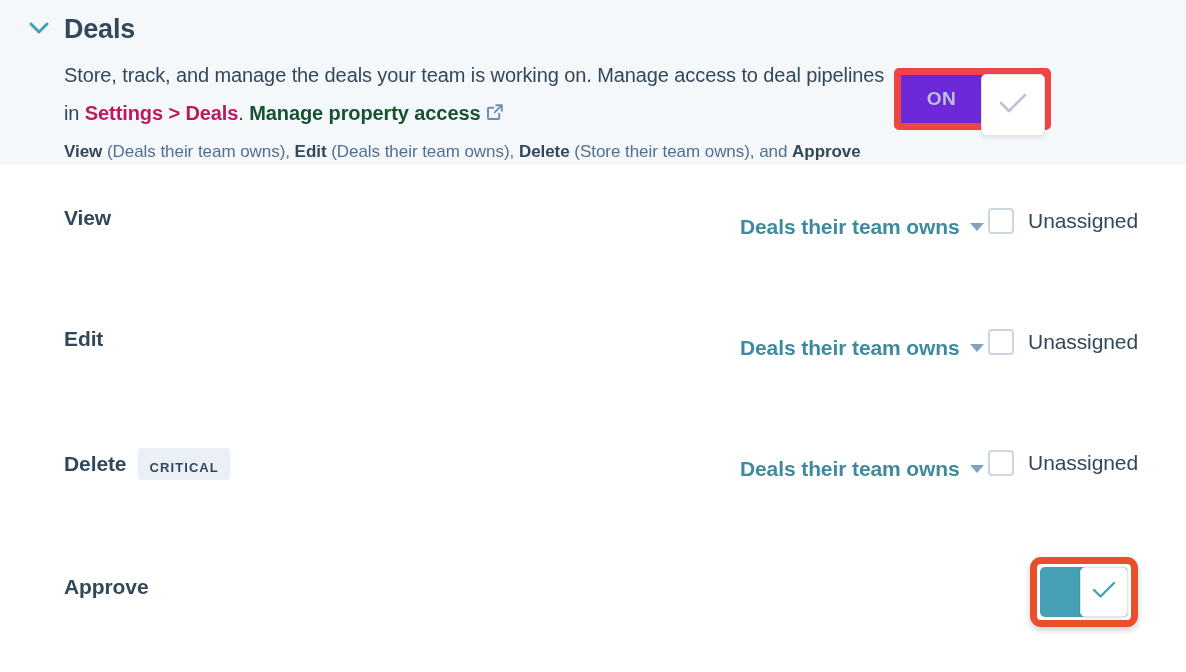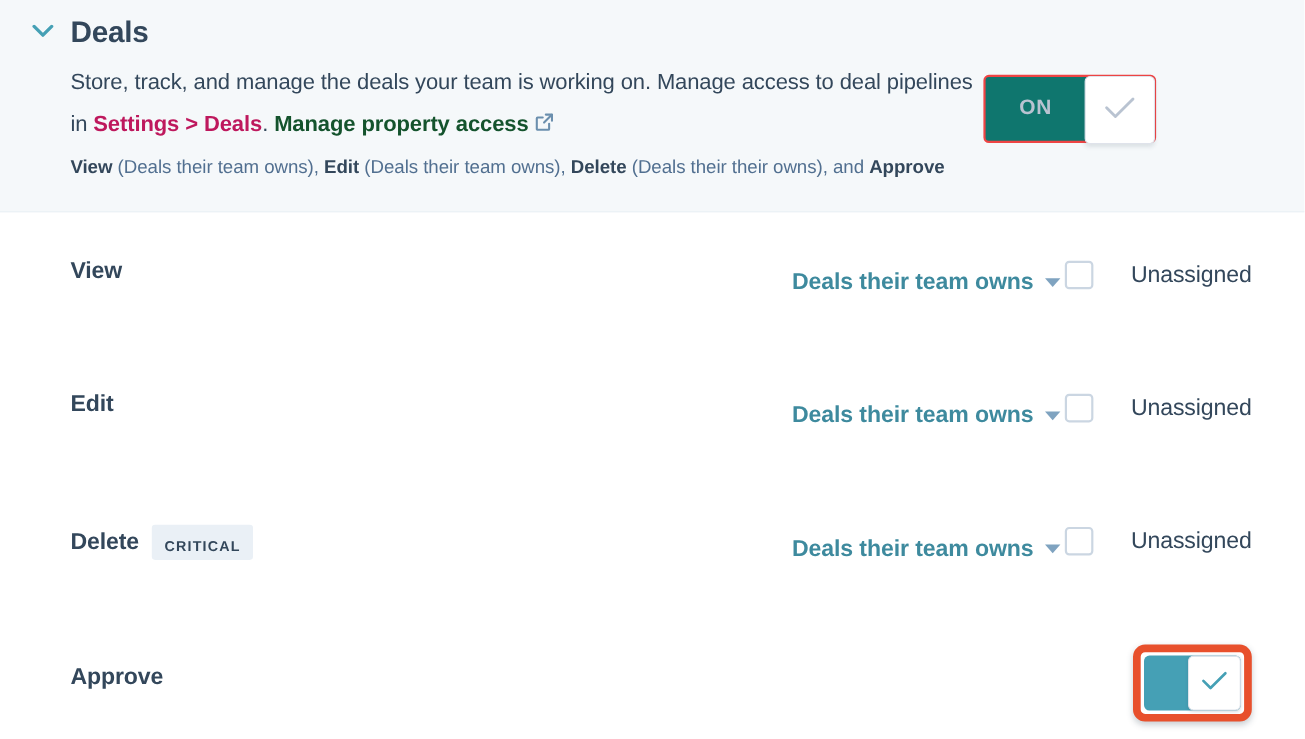--- a/index.html
+++ b/index.html
@@ -22,21 +22,21 @@
     background: #ffffff;
   }
 
   
   .header {
     position: relative;
     background: #f5f8fa;
     border-bottom: 1px solid #eaf0f6;
     padding: 10px 24px 18px 24px;
     box-sizing: border-box;
-    height: 193px;
+    height: 164px;
   }
 
   .header-inner {
     display: flex;
     align-items: flex-start;
   }
 
   .chevron-btn {
     width: 30px;
     flex: 0 0 30px;
@@ -93,23 +93,23 @@
   
   .master-toggle-wrap {
     flex: 0 0 auto;
     padding-top: 58px;
     padding-right: 24px;
   }
   .master-toggle {
     position: relative;
     width: 157px;
     height: 62px;
-    border: 2px solid #ef4444;
+    border: 7px solid #ef4444;
     border-radius: 5px;
-    background: #0f766e;
+    background: #6d28d9;
     display: flex;
     align-items: center;
     box-sizing: border-box;
     cursor: default;
   }
   .master-toggle .mt-label {
     flex: 1 1 auto;
     text-align: center;
     font-size: 19px;
     font-weight: bold;
@@ -200,21 +200,20 @@
     border-top: 8px solid #7fa3c0;
     display: inline-block;
   }
 
   .unassigned-row {
     margin-top: 16px;
     display: inline-flex;
     align-items: center;
     justify-content: flex-end;
     cursor: pointer;
-    gap: 20px;
   }
   .checkbox {
     width: 26px;
     height: 26px;
     border: 2px solid #cbd6e2;
     border-radius: 4px;
     background: #ffffff;
     box-sizing: border-box;
     flex: 0 0 26px;
   }
@@ -283,21 +282,21 @@
 
       <div class="header-text">
         <div class="obj-title">Deals</div>
 
         <p class="obj-desc"><span>Store, track, and manage the deals your team is working on. Manage access to deal pipelines in </span><b>Settings &gt; Deals</b><span>. </span><a class="link" href="#"><span>Manage property access</span><span><svg width="20" height="20" viewBox="0 0 20 20" fill="none">
               <path d="M11.2 3.2 H16.8 V8.8" stroke="#6b8fae" stroke-width="1.9" stroke-linecap="round" stroke-linejoin="round"></path>
               <path d="M16.6 3.4 L9.6 10.4" stroke="#6b8fae" stroke-width="1.9" stroke-linecap="round"></path>
               <path d="M14.2 11.6 V16.2 A0.8 0.8 0 0 1 13.4 17 H3.8 A0.8 0.8 0 0 1 3 16.2 V6.6 A0.8 0.8 0 0 1 3.8 5.8 H8.4" stroke="#6b8fae" stroke-width="1.9" stroke-linecap="round" stroke-linejoin="round"></path>
             </svg></span></a></p>
 
-        <p class="perm-summary"><b>View</b><span> (Deals their team owns), </span><b>Edit</b><span> (Deals their team owns), </span><b>Delete</b><span> (Deals their their owns), and </span><b>Approve</b></p>
+        <p class="perm-summary"><b>View</b><span> (Deals their team owns), </span><b>Edit</b><span> (Deals their team owns), </span><b>Delete</b><span> (Store their team owns), and </span><b>Approve</b></p>
       </div>
 
       <div class="master-toggle-wrap">
         <div class="master-toggle">
           <span class="mt-label">ON</span>
           <span class="mt-knob">
             <span>
               <svg width="30" height="22" viewBox="0 0 30 22" fill="none">
                 <path d="M3 11 L11 19 L27 3" stroke="#b9c3d1" stroke-width="2.6" stroke-linecap="round" stroke-linejoin="round"></path>
               </svg>

